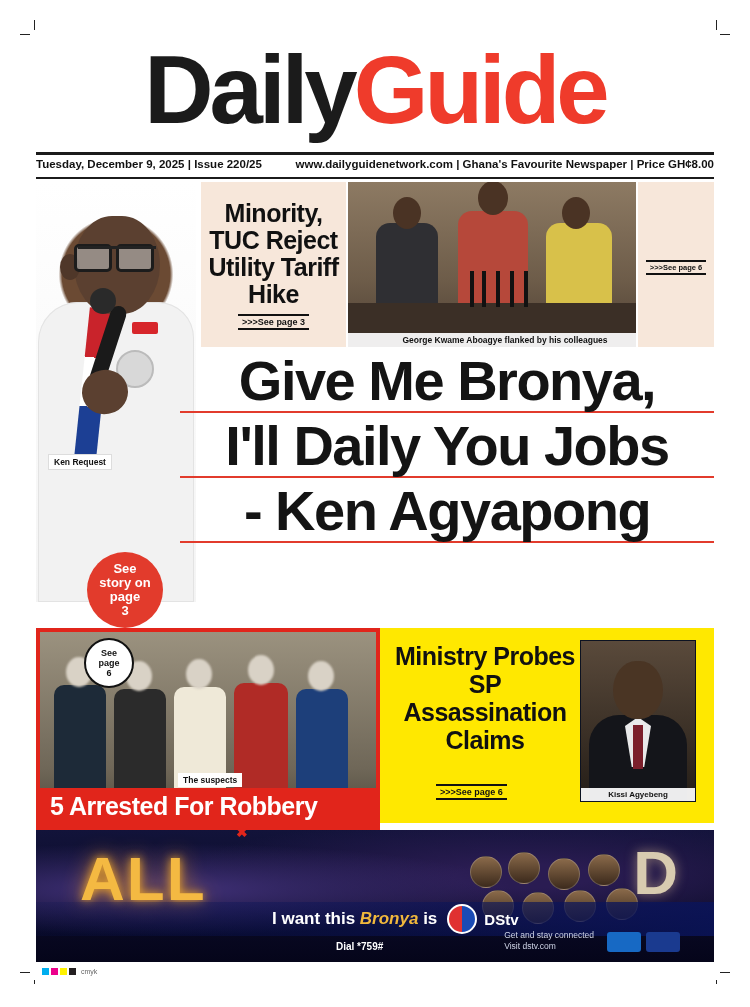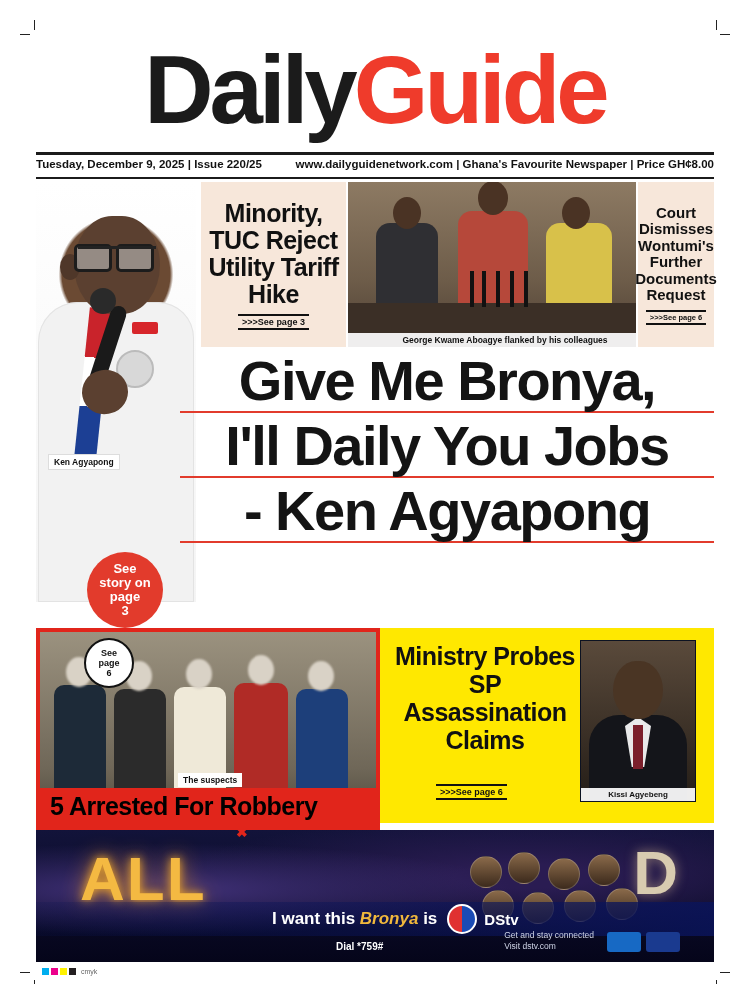--- a/index.html
+++ b/index.html
@@ -222,21 +222,21 @@
     background:#fff;border:2px solid #111;color:#111;
     display:flex;flex-direction:column;align-items:center;justify-content:center;
     font-size:9px;font-weight:bold;line-height:10px;text-align:center;
   }
   .robbery .cap{
     position:absolute;left:138px;bottom:40px;background:#fff;color:#111;
     font-size:8.5px;font-weight:bold;padding:2px 5px;
   }
   .robbery .band{
     position:absolute;left:0;bottom:0;width:100%;background:#e1251b;
-    color:#000000;font-size:25px;font-weight:bold;padding:4px 0 6px 10px;
+    color:#ffffff;font-size:25px;font-weight:bold;padding:4px 0 6px 10px;
     letter-spacing:-0.5px;
   }
 
   .ministry{
     position:absolute;left:344px;top:0;width:334px;height:195px;
     background:#ffe800;
   }
   .ministry .txt{
     position:absolute;left:10px;top:14px;width:190px;
     font-size:25px;font-weight:bold;line-height:28px;color:#111;text-align:center;
@@ -365,21 +365,21 @@
         <div class="logo-red"></div>
         <div class="badge"></div>
         <div class="head"></div>
         <div class="ear"></div>
         <div class="lens l"></div>
         <div class="lens r"></div>
         <div class="glasses"></div>
         <div class="mic"></div>
         <div class="mic-head"></div>
         <div class="hand"></div>
-        <div class="caption-tag" style="left:12px;top:272px;">Ken Agyapong</div>
+        <div class="caption-tag" style="left:12px;top:272px;">Ken Request</div>
       </div>
 
       <div class="panel-minority">
         <div class="txt">Minority, TUC Reject Utility Tariff Hike</div>
         <div class="seepage">&gt;&gt;&gt;See page 3</div>
       </div>
 
       <div class="panel-photo">
         <div class="wall"></div>
         <div class="p p1"></div>
@@ -393,21 +393,20 @@
           <i style="left:4px;"></i>
             <i style="left:16px;"></i>
             <i style="left:30px;"></i>
             <i style="left:44px;"></i>
             <i style="left:58px;"></i>
         </div>
         <div class="caption">George Kwame Aboagye flanked by his colleagues</div>
       </div>
 
       <div class="panel-court">
-        <div class="txt">Court Dismisses Wontumi's Further Documents Request</div>
         <div class="seepage">&gt;&gt;&gt;See page 6</div>
       </div>
     </div>
 
     <div class="headline">
       <div class="hl">Give Me Bronya,</div>
       <div class="hl-rule"></div>
       <div class="hl">I'll Daily You Jobs</div>
       <div class="hl-rule"></div>
       <div class="hl">- Ken Agyapong</div>

